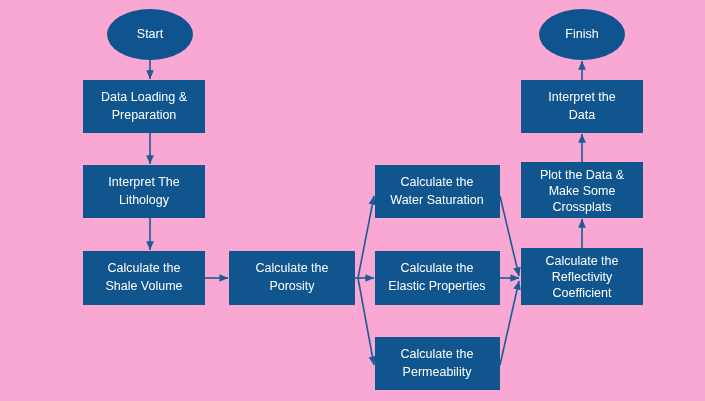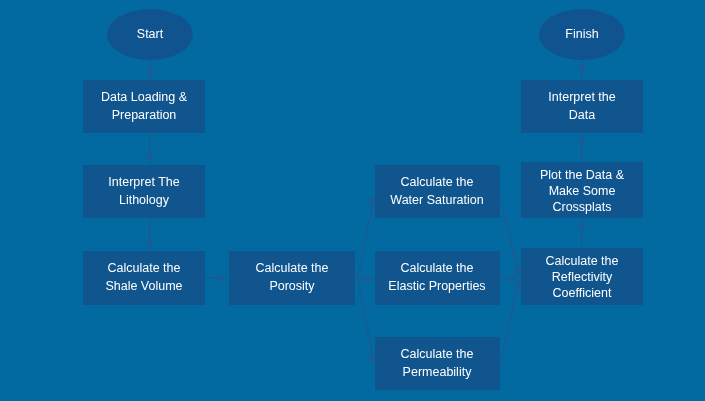--- a/index.html
+++ b/index.html
@@ -10,21 +10,21 @@
   body {
     width: 705px;
     height: 401px;
     overflow: hidden;
     font-family: "Liberation Sans", sans-serif;
   }
   #flow-root {
     position: relative;
     width: 705px;
     height: 401px;
-    background: #0369a1;
+    background: #f9a8d4;
   }
   svg#flow-svg {
     position: absolute;
     top: 0;
     left: 0;
     width: 705px;
     height: 401px;
     display: block;
   }
   .node-label {

